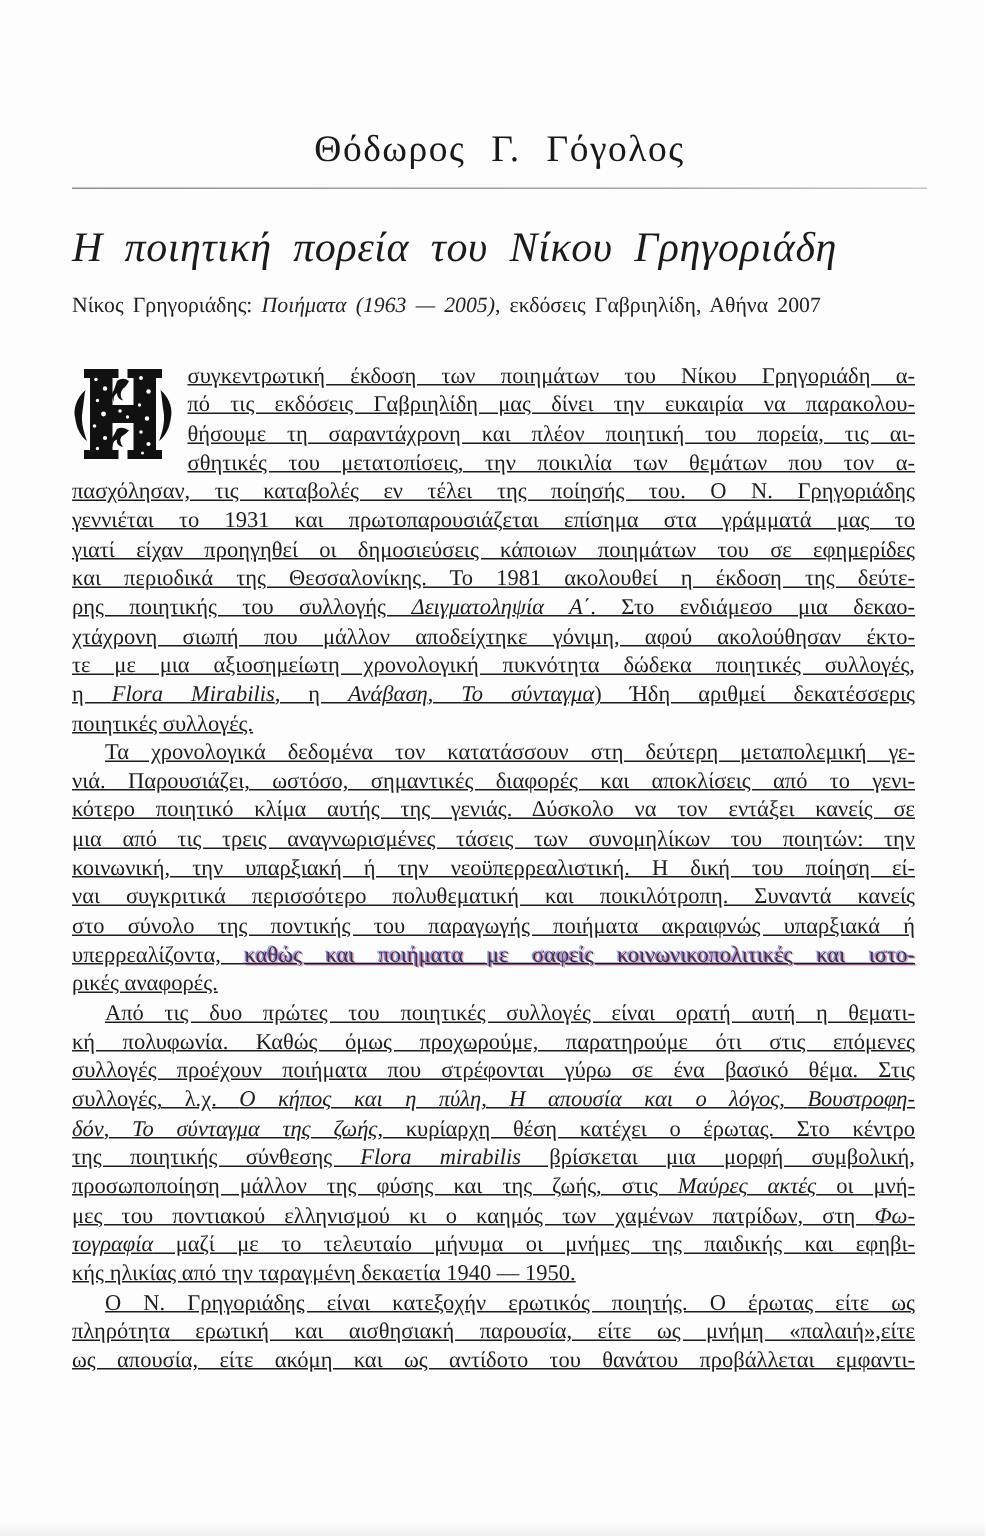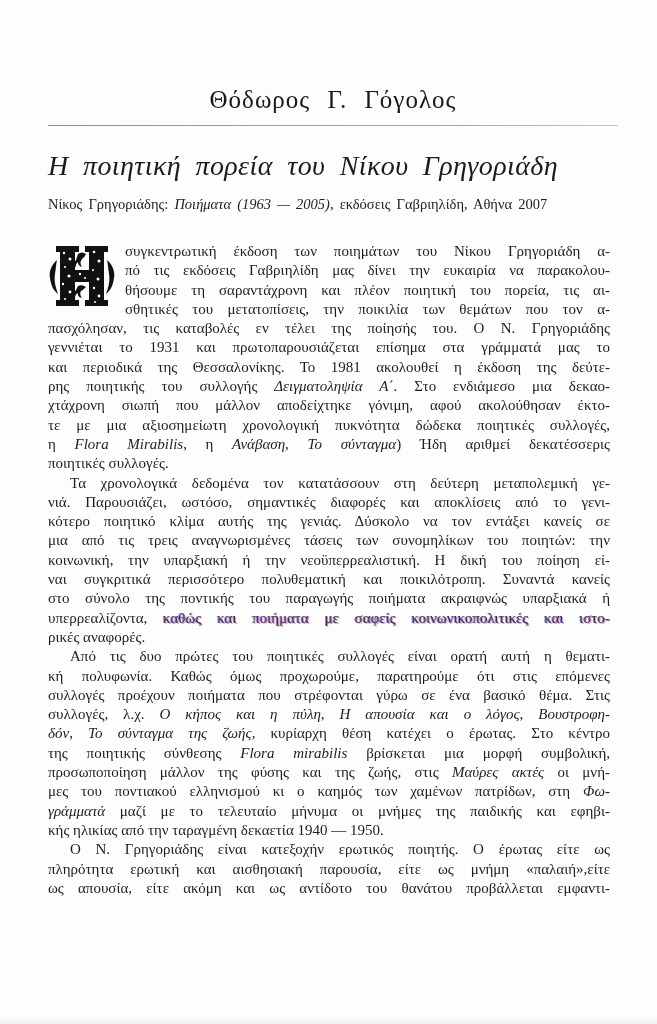--- a/index.html
+++ b/index.html
@@ -29,21 +29,21 @@
     color:#1b1b1b;
   }
   .article-subtitle {
     position:absolute; top:196px; left:48px; width:570px;
     font-size:14.5px; word-spacing:2.5px; color:#222;
   }
   .article-body {
     position:absolute; top:242px; left:48px; width:562px;
     font-size:15px; color:#1d1d1d;
   }
-  .para { margin:0; }
+  .para { margin:0;text-decoration:underline; }
   .line {
     line-height:19.3px;
     text-align:justify; text-align-last:justify;
   }
   .line.lastline { text-align-last:left; }
   .line.firstline { text-indent:22px; }
   .seg-i { font-style:italic; }
   .seg-f {
     color:#3a3440;
     text-shadow:-1px -0.5px 0 rgba(50,60,230,0.55), 1px 0.8px 0 rgba(220,40,100,0.45);
@@ -107,20 +107,21 @@
         <circle cx="36" cy="34" r="1.1"></circle>
       </g>
     </svg>
   </span>
 <div class="line"><span class="seg-n">συγκεντρωτική έκδοση των ποιημάτων του Νίκου Γρηγοριάδη α-</span></div>
         <div class="line"><span class="seg-n">πό τις εκδόσεις Γαβριηλίδη μας δίνει την ευκαιρία να παρακολου-</span></div>
         <div class="line"><span class="seg-n">θήσουμε τη σαραντάχρονη και πλέον ποιητική του πορεία, τις αι-</span></div>
         <div class="line"><span class="seg-n">σθητικές του μετατοπίσεις, την ποικιλία των θεμάτων που τον α-</span></div>
         <div class="line"><span class="seg-n">πασχόλησαν, τις καταβολές εν τέλει της ποίησής του. Ο Ν. Γρηγοριάδης</span></div>
         <div class="line"><span class="seg-n">γεννιέται το 1931 και πρωτοπαρουσιάζεται επίσημα στα γράμματά μας το</span></div>
+        <div class="line"><span class="seg-n">γιατί είχαν προηγηθεί οι δημοσιεύσεις κάποιων ποιημάτων του σε εφημερίδες</span></div>
         <div class="line"><span class="seg-n">και περιοδικά της Θεσσαλονίκης. Το 1981 ακολουθεί η έκδοση της δεύτε-</span></div>
         <div class="line"><span class="seg-n">ρης ποιητικής του συλλογής </span><span class="seg-i">Δειγματοληψία Α΄</span><span class="seg-n">. Στο ενδιάμεσο μια δεκαο-</span></div>
         <div class="line"><span class="seg-n">χτάχρονη σιωπή που μάλλον αποδείχτηκε γόνιμη, αφού ακολούθησαν έκτο-</span></div>
         <div class="line"><span class="seg-n">τε με μια αξιοσημείωτη χρονολογική πυκνότητα δώδεκα ποιητικές συλλογές,</span></div>
         <div class="line"><span class="seg-n">η </span><span class="seg-i">Flora Mirabilis</span><span class="seg-n">, η </span><span class="seg-i">Ανάβαση</span><span class="seg-n">, </span><span class="seg-i">Το σύνταγμα</span><span class="seg-n">) Ήδη αριθμεί δεκατέσσερις</span></div>
         <div class="line lastline"><span class="seg-n">ποιητικές συλλογές.</span></div>
       </div>
       <div class="para">
         <div class="line firstline"><span class="seg-n">Τα χρονολογικά δεδομένα τον κατατάσσουν στη δεύτερη μεταπολεμική γε-</span></div>
         <div class="line"><span class="seg-n">νιά. Παρουσιάζει, ωστόσο, σημαντικές διαφορές και αποκλίσεις από το γενι-</span></div>
@@ -134,21 +135,21 @@
       </div>
       <div class="para">
         <div class="line firstline"><span class="seg-n">Από τις δυο πρώτες του ποιητικές συλλογές είναι ορατή αυτή η θεματι-</span></div>
         <div class="line"><span class="seg-n">κή πολυφωνία. Καθώς όμως προχωρούμε, παρατηρούμε ότι στις επόμενες</span></div>
         <div class="line"><span class="seg-n">συλλογές προέχουν ποιήματα που στρέφονται γύρω σε ένα βασικό θέμα. Στις</span></div>
         <div class="line"><span class="seg-n">συλλογές, λ.χ. </span><span class="seg-i">Ο κήπος και η πύλη</span><span class="seg-n">, </span><span class="seg-i">Η απουσία και ο λόγος</span><span class="seg-n">, </span><span class="seg-i">Βουστροφη-</span></div>
         <div class="line"><span class="seg-i">δόν</span><span class="seg-n">, </span><span class="seg-i">Το σύνταγμα της ζωής</span><span class="seg-n">, κυρίαρχη θέση κατέχει ο έρωτας. Στο κέντρο</span></div>
         <div class="line"><span class="seg-n">της ποιητικής σύνθεσης </span><span class="seg-i">Flora mirabilis</span><span class="seg-n"> βρίσκεται μια μορφή συμβολική,</span></div>
         <div class="line"><span class="seg-n">προσωποποίηση μάλλον της φύσης και της ζωής, στις </span><span class="seg-i">Μαύρες ακτές</span><span class="seg-n"> οι μνή-</span></div>
         <div class="line"><span class="seg-n">μες του ποντιακού ελληνισμού κι ο καημός των χαμένων πατρίδων, στη </span><span class="seg-i">Φω-</span></div>
-        <div class="line"><span class="seg-i">γράμματά</span><span class="seg-n"> μαζί με το τελευταίο μήνυμα οι μνήμες της παιδικής και εφηβι-</span></div>
+        <div class="line"><span class="seg-i">τογραφία</span><span class="seg-n"> μαζί με το τελευταίο μήνυμα οι μνήμες της παιδικής και εφηβι-</span></div>
         <div class="line lastline"><span class="seg-n">κής ηλικίας από την ταραγμένη δεκαετία 1940 — 1950.</span></div>
       </div>
       <div class="para">
         <div class="line firstline"><span class="seg-n">Ο Ν. Γρηγοριάδης είναι κατεξοχήν ερωτικός ποιητής. Ο έρωτας είτε ως</span></div>
         <div class="line"><span class="seg-n">πληρότητα ερωτική και αισθησιακή παρουσία, είτε ως μνήμη «παλαιή»,είτε</span></div>
         <div class="line"><span class="seg-n">ως απουσία, είτε ακόμη και ως αντίδοτο του θανάτου προβάλλεται εμφαντι-</span></div>
       </div>
     </div>
 
 </div>

